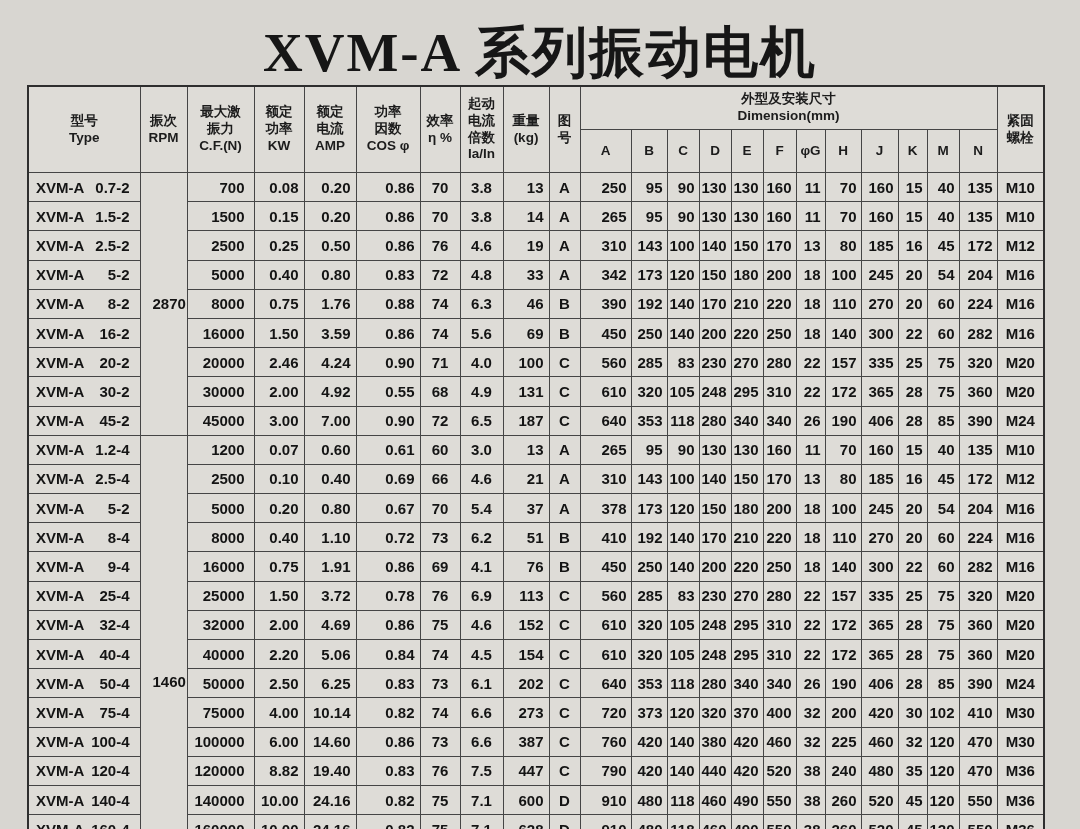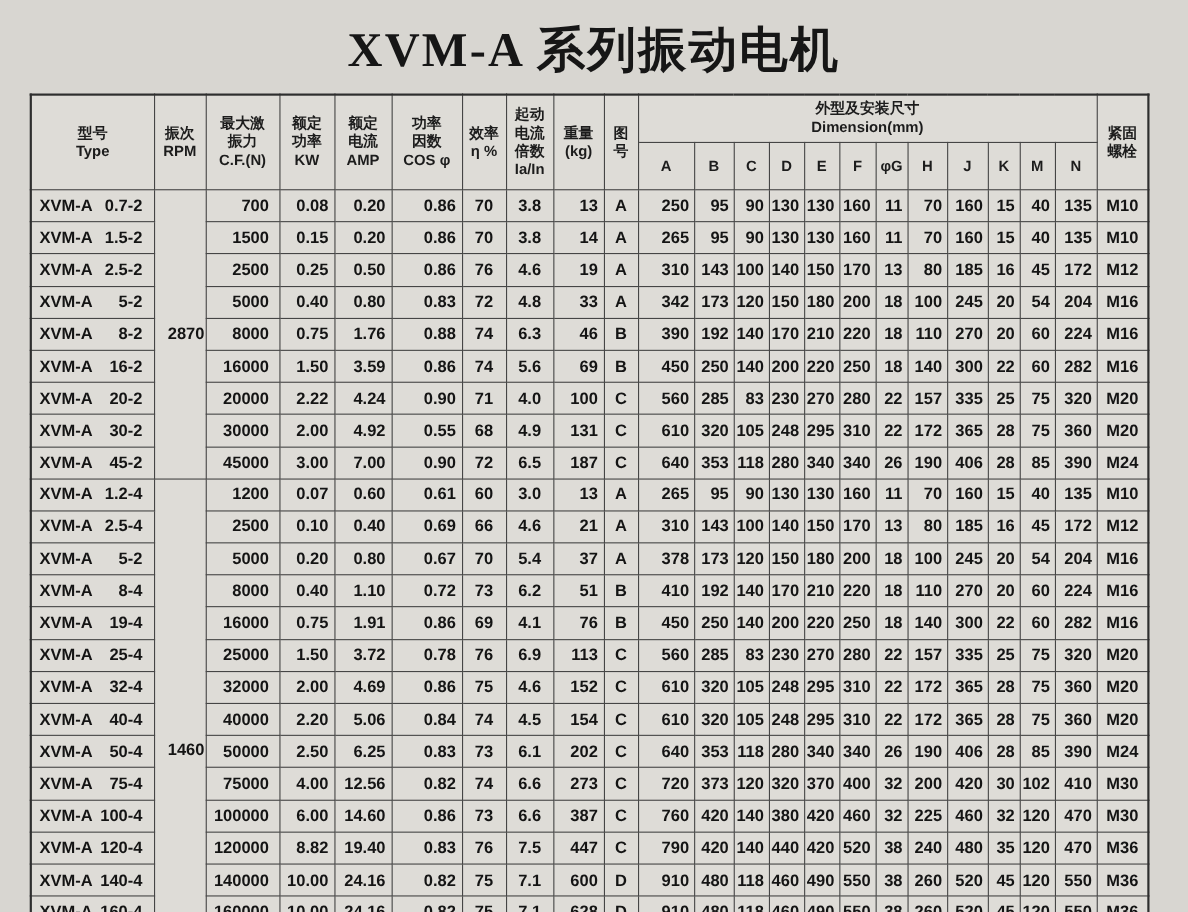--- a/index.html
+++ b/index.html
@@ -7,21 +7,21 @@
     width:1080px;height:829px;overflow:hidden;
     background:#d8d6d1;
     font-family:"Liberation Sans",sans-serif;
     color:#1c1c1c;
   }
   .page{position:relative;width:1080px;height:829px;background:#d8d6d1;}
   .title{
     position:absolute;top:16px;left:0;width:1080px;
     text-align:center;
     font-family:"Liberation Serif",serif;
-    font-weight:bold;font-size:44px;letter-spacing:2px;
+    font-weight:bold;font-size:55px;letter-spacing:2px;
     color:#161616;
   }
   table.spec{
     position:absolute;left:27px;top:85px;width:1018px;
     border-collapse:collapse;table-layout:fixed;
     background:#dedcd7;
     border:2px solid #2e2e2e;
   }
   table.spec th, table.spec td{
     border:1px solid #454545;
@@ -304,21 +304,21 @@
           <td class="c-bolt">M16</td>
         </tr>
         <tr>
           <td class="c-type">
             <div class="type-wrap">
               <span>XVM-A</span>
               <span>20-2</span>
             </div>
           </td>
           <td class="c-cf">20000</td>
-          <td class="c-num">2.22</td>
+          <td class="c-num">2.46</td>
           <td class="c-num">4.24</td>
           <td class="c-num">0.90</td>
           <td class="c-eff">71</td>
           <td class="c-ia">4.0</td>
           <td class="c-kg">100</td>
           <td class="c-fig">C</td>
           <td class="c-dim">560</td>
           <td class="c-dim">285</td>
           <td class="c-dim">83</td>
           <td class="c-dim">230</td>
@@ -504,21 +504,21 @@
           <td class="c-dim">270</td>
           <td class="c-dim">20</td>
           <td class="c-dim">60</td>
           <td class="c-dim">224</td>
           <td class="c-bolt">M16</td>
         </tr>
         <tr>
           <td class="c-type">
             <div class="type-wrap">
               <span>XVM-A</span>
-              <span>19-4</span>
+              <span>9-4</span>
             </div>
           </td>
           <td class="c-cf">16000</td>
           <td class="c-num">0.75</td>
           <td class="c-num">1.91</td>
           <td class="c-num">0.86</td>
           <td class="c-eff">69</td>
           <td class="c-ia">4.1</td>
           <td class="c-kg">76</td>
           <td class="c-fig">B</td>
@@ -654,21 +654,21 @@
         </tr>
         <tr>
           <td class="c-type">
             <div class="type-wrap">
               <span>XVM-A</span>
               <span>75-4</span>
             </div>
           </td>
           <td class="c-cf">75000</td>
           <td class="c-num">4.00</td>
-          <td class="c-num">12.56</td>
+          <td class="c-num">10.14</td>
           <td class="c-num">0.82</td>
           <td class="c-eff">74</td>
           <td class="c-ia">6.6</td>
           <td class="c-kg">273</td>
           <td class="c-fig">C</td>
           <td class="c-dim">720</td>
           <td class="c-dim">373</td>
           <td class="c-dim">120</td>
           <td class="c-dim">320</td>
           <td class="c-dim">370</td>

